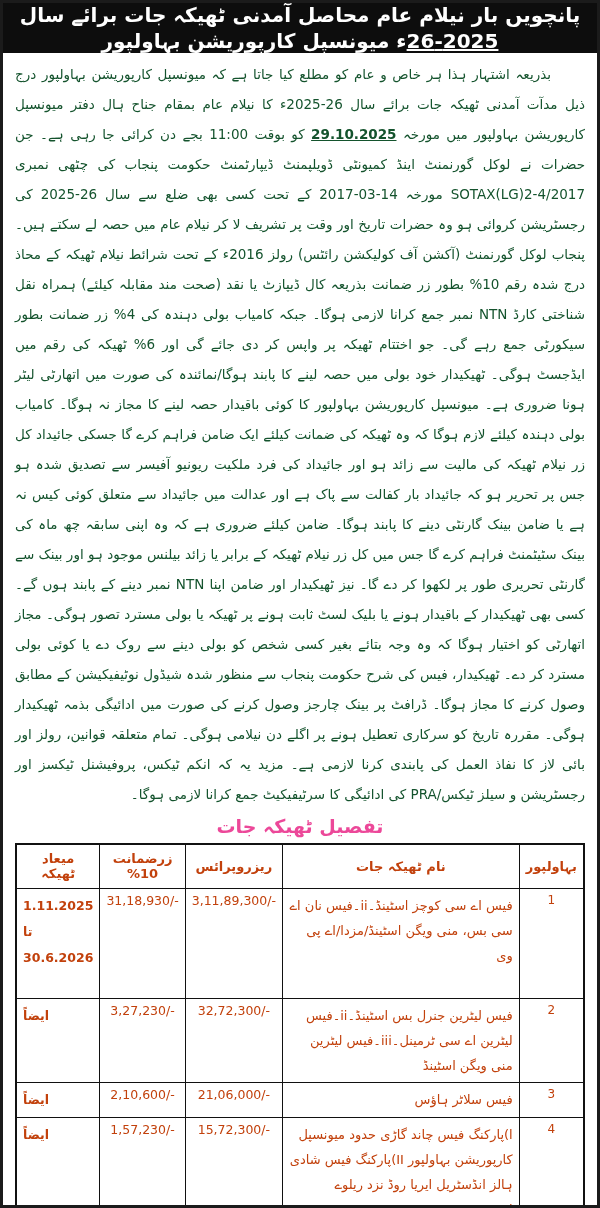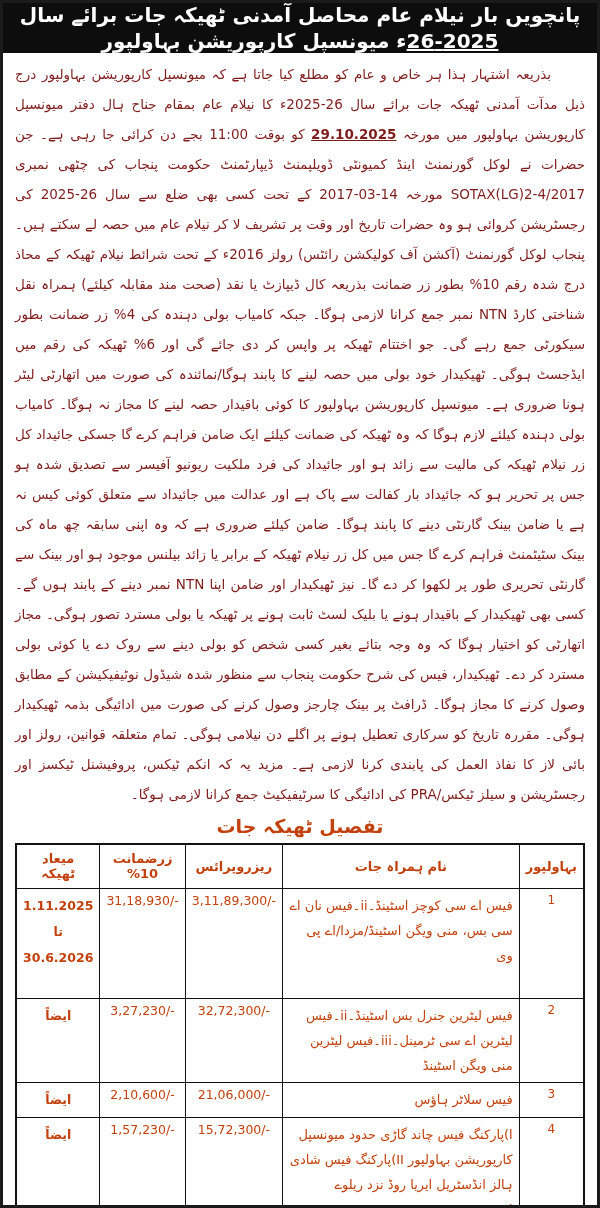--- a/index.html
+++ b/index.html
@@ -16,46 +16,46 @@
     display:flex; align-items:center; justify-content:center;
     direction:rtl; text-align:center;
     font-size:20px; font-weight:bold; padding:8px 14px;
     letter-spacing:0px; line-height:1.3;
   }
   .banner .yr { text-decoration:underline; }
   
   .para-wrap { padding:6px 12px 2px 12px; flex:0 0 auto; }
   .para {
     direction:rtl; text-align:justify; text-align-last:right;
-    font-size:13.5px; line-height:30px; color:#7f1d1d;
+    font-size:13.5px; line-height:30px; color:#14532d;
   }
   .para .indent { display:inline-block; width:34px; }
   .para .date { font-weight:bold; text-decoration:underline; white-space:nowrap; }
   
   .section-heading {
     direction:rtl; text-align:center; font-size:19px; font-weight:bold;
-    padding:4px 0 6px 0; color:#c2410c;
+    padding:4px 0 6px 0; color:#ec4899;
   }
   
   .table-wrap { padding:0 12px; }
   table.contracts {
     width:100%; border-collapse:collapse; direction:rtl;
     border:2px solid #111;
   }
   table.contracts th, table.contracts td {
     border:1.5px solid #111; padding:4px 6px; vertical-align:top; color:#c2410c;
   }
   table.contracts th {
     font-size:13px; font-weight:bold; text-align:center; height:44px;
     vertical-align:middle;
   }
   td.serial { text-align:center; font-size:12px; font-family:"DejaVu Sans", sans-serif; vertical-align:top; padding-top:8px; }
   td.name   { font-size:13px; line-height:25px; text-align:right; }
   td.amount { direction:ltr; text-align:center; font-size:12.5px; white-space:nowrap; padding-top:8px;margin-top:22px; }
-  td.period { text-align:center; font-size:12.5px; font-weight:bold; white-space:pre-line; line-height:26px; padding-top:8px; }
+  td.period { text-align:left; font-size:12.5px; font-weight:bold; white-space:pre-line; line-height:26px; padding-top:8px; }
   tr.r1 td { height:110px; }
 </style>
 </head>
 <body>
 
 <div class="ad">
 
   <div class="banner">
     <div>
       <span>پانچویں بار نیلام عام محاصل آمدنی ٹھیکہ جات برائے سال </span><span class="yr">2025-26</span><span>ء میونسپل کارپوریشن بہاولپور</span>
@@ -73,21 +73,21 @@
       <colgroup>
         <col style="width:6%">
           <col style="width:58.5%">
           <col style="width:12.5%">
           <col style="width:11%">
           <col style="width:12%">
       </colgroup>
       <thead>
         <tr>
           <th>بہاولپور</th>
-          <th>نام ہمراہ جات</th>
+          <th>نام ٹھیکہ جات</th>
           <th>ریزروپرائس</th>
           <th>زرضمانت 10%</th>
           <th>میعاد ٹھیکہ</th>
         </tr>
       </thead>
       <tbody>
           <tr class="r1">
             <td class="serial">1</td>
             <td class="name">فیس اے سی کوچز اسٹینڈ۔ii۔فیس نان اے سی بس، منی ویگن اسٹینڈ/مزدا/اے پی وی</td>
             <td class="amount">3,11,89,300/-</td>

